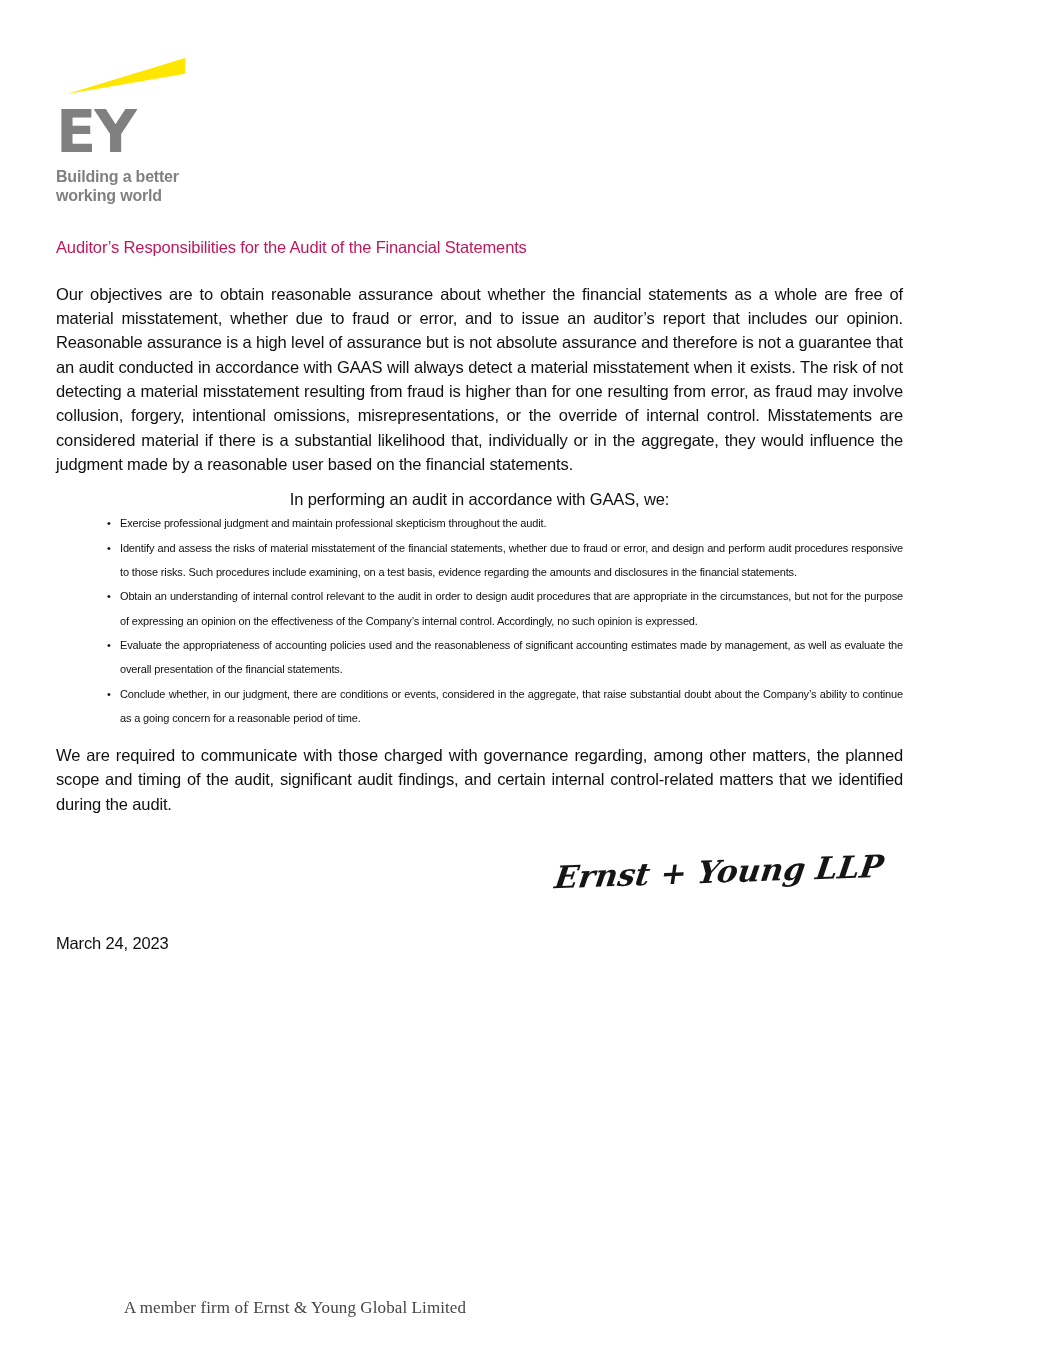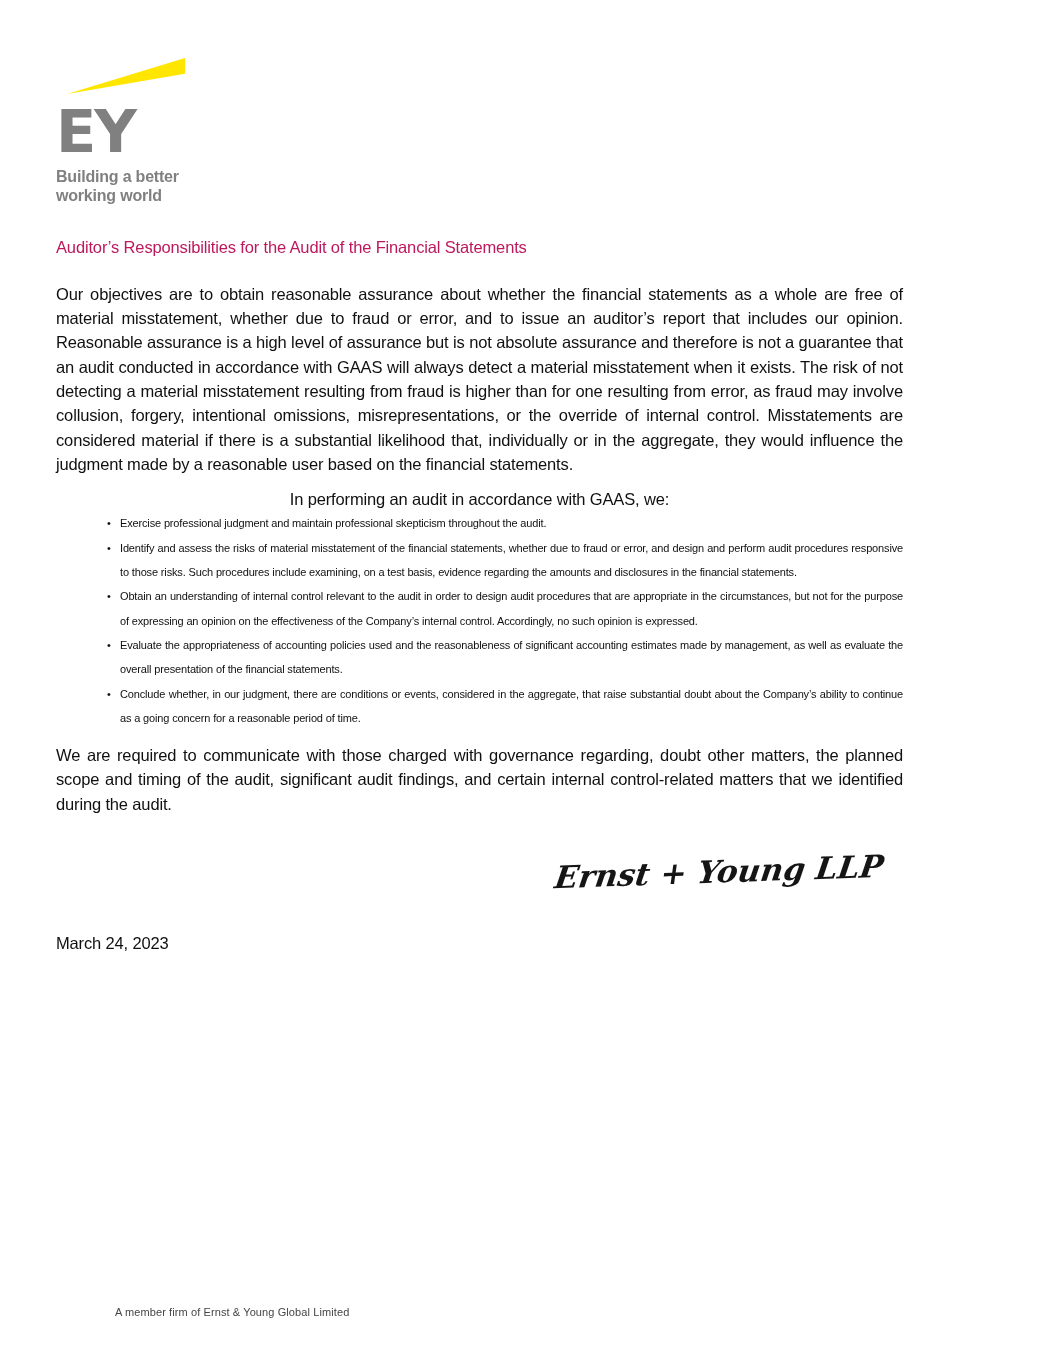--- a/index.html
+++ b/index.html
@@ -99,25 +99,26 @@
     white-space: nowrap;
     transform: skewX(-10deg) rotate(-2deg);
   }
   .date {
     margin-top: 44px;
     font-size: 16.5px;
     letter-spacing: -0.15px;
   }
   .footer {
     position: absolute;
-    left: 115px;
+    left: 124px;
     bottom: 47px;
-    font-size: 11px;
+    font-size: 17px;
     letter-spacing: 0.1px;
     color: #454545;
+    font-family: Liberation Serif, serif;
   }
 </style>
 </head>
 <body>
 
 <div class="page">
 
   <header class="logo">
     <div class="beam"></div>
     <div class="monogram">EY</div>
@@ -136,21 +137,21 @@
     <p class="p-gaas-intro">In performing an audit in accordance with GAAS, we:</p>
 
     <ul class="procedures">
       <li>Exercise professional judgment and maintain professional skepticism throughout the audit.</li>
       <li>Identify and assess the risks of material misstatement of the financial statements, whether due to fraud or error, and design and perform audit procedures responsive to those risks. Such procedures include examining, on a test basis, evidence regarding the amounts and disclosures in the financial statements.</li>
       <li>Obtain an understanding of internal control relevant to the audit in order to design audit procedures that are appropriate in the circumstances, but not for the purpose of expressing an opinion on the effectiveness of the Company’s internal control. Accordingly, no such opinion is expressed.</li>
       <li>Evaluate the appropriateness of accounting policies used and the reasonableness of significant accounting estimates made by management, as well as evaluate the overall presentation of the financial statements.</li>
       <li>Conclude whether, in our judgment, there are conditions or events, considered in the aggregate, that raise substantial doubt about the Company’s ability to continue as a going concern for a reasonable period of time.</li>
     </ul>
 
-    <p class="p-governance">We are required to communicate with those charged with governance regarding, doubt other matters, the planned scope and timing of the audit, significant audit findings, and certain internal control-related matters that we identified during the audit.</p>
+    <p class="p-governance">We are required to communicate with those charged with governance regarding, among other matters, the planned scope and timing of the audit, significant audit findings, and certain internal control-related matters that we identified during the audit.</p>
 
     <div class="signature">Ernst + Young LLP</div>
 
     <div class="date">March 24, 2023</div>
 
   </main>
 
   <footer class="footer">A member firm of Ernst &amp; Young Global Limited</footer>
 
 </div>

